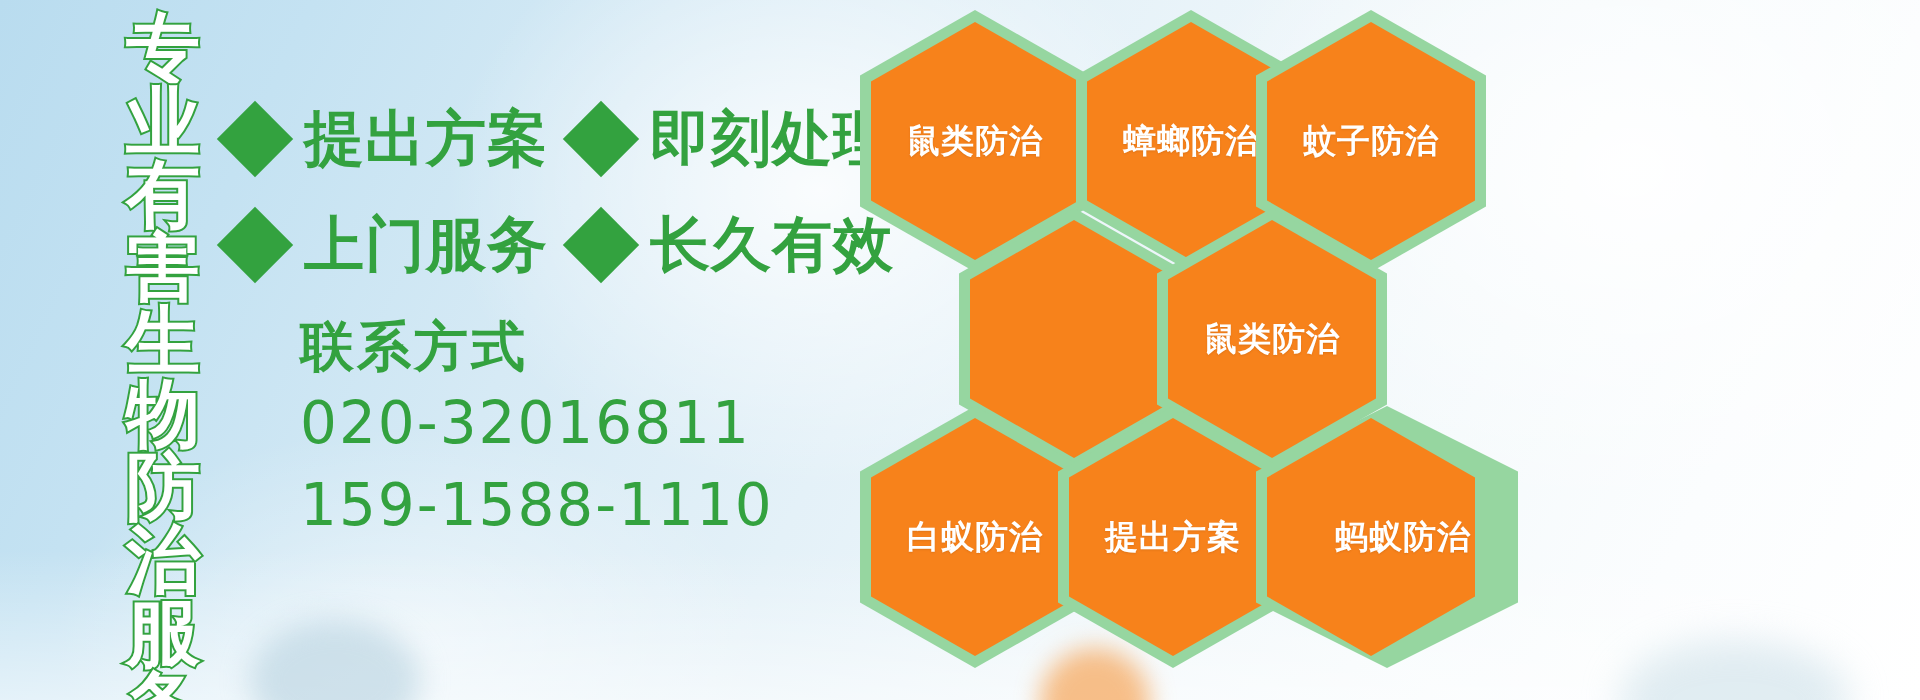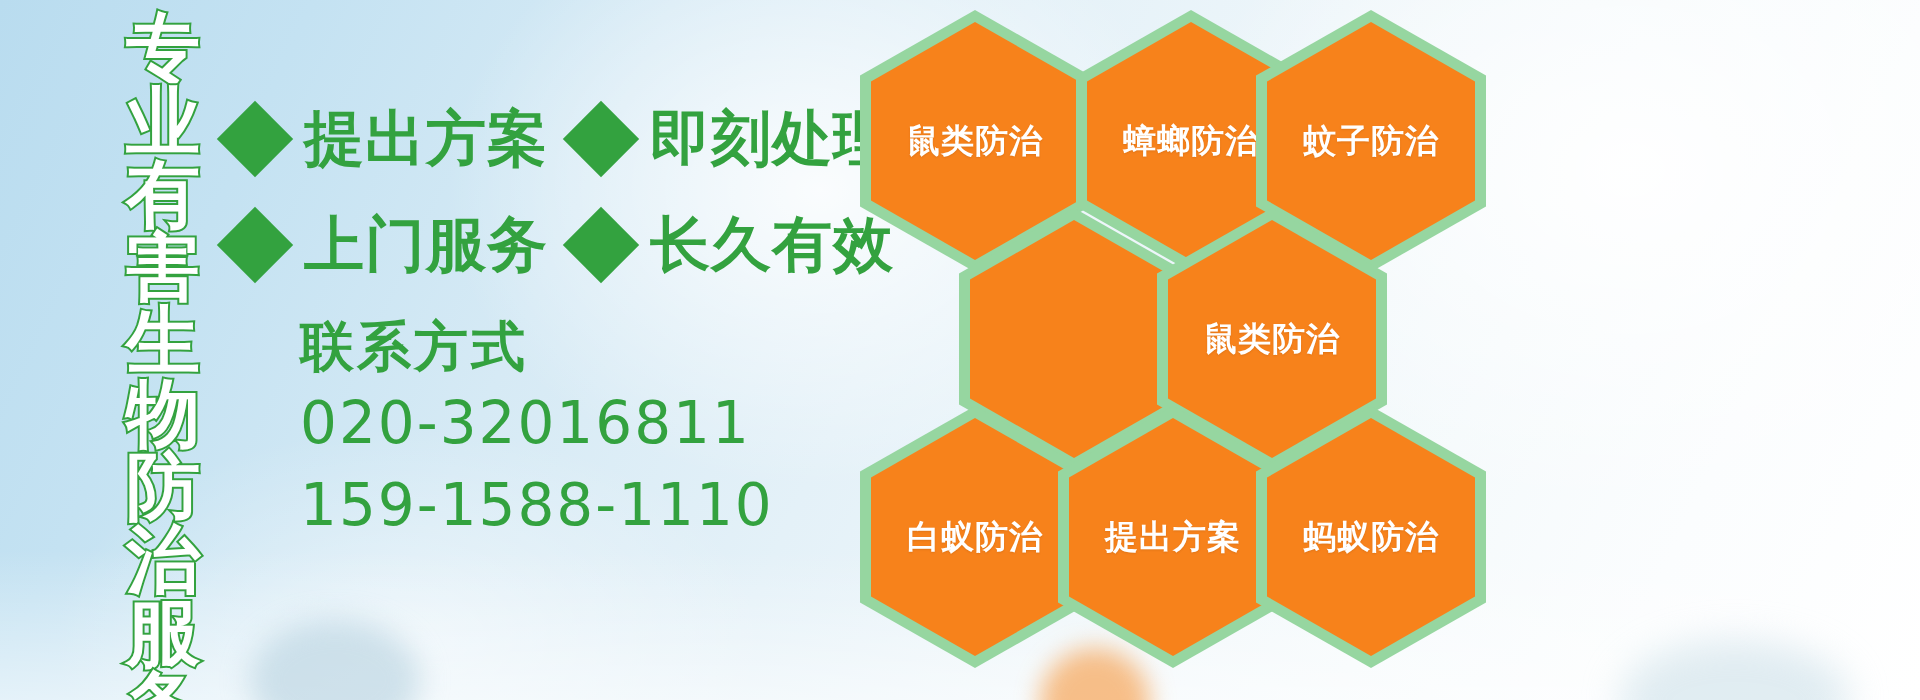--- a/index.html
+++ b/index.html
@@ -201,21 +201,21 @@
   }
 
   
   .hex-r1c1 { left: 0px;   top: 10px; }
   .hex-r1c2 { left: 216px; top: 10px; }
   .hex-r1c3 { left: 396px; top: 10px; }
   .hex-r2c1 { left: 99px;  top: 208px; }
   .hex-r2c2 { left: 297px; top: 208px; }
   .hex-r3c1 { left: 0px;   top: 406px; }
   .hex-r3c2 { left: 198px; top: 406px; }
-  .hex-r3c3 { left: 396px; top: 406px; }
+  .hex-r3c3 { left: 396px; top: 406px; padding-left: 32px; }
 </style>
 </head>
 <body>
 
 <div class="banner">
 
   <div class="bg-bloom-a"></div>
   <div class="bg-bloom-b"></div>
   <div class="bg-bloom-c"></div>
   <div class="bg-haze-bottom"></div>

